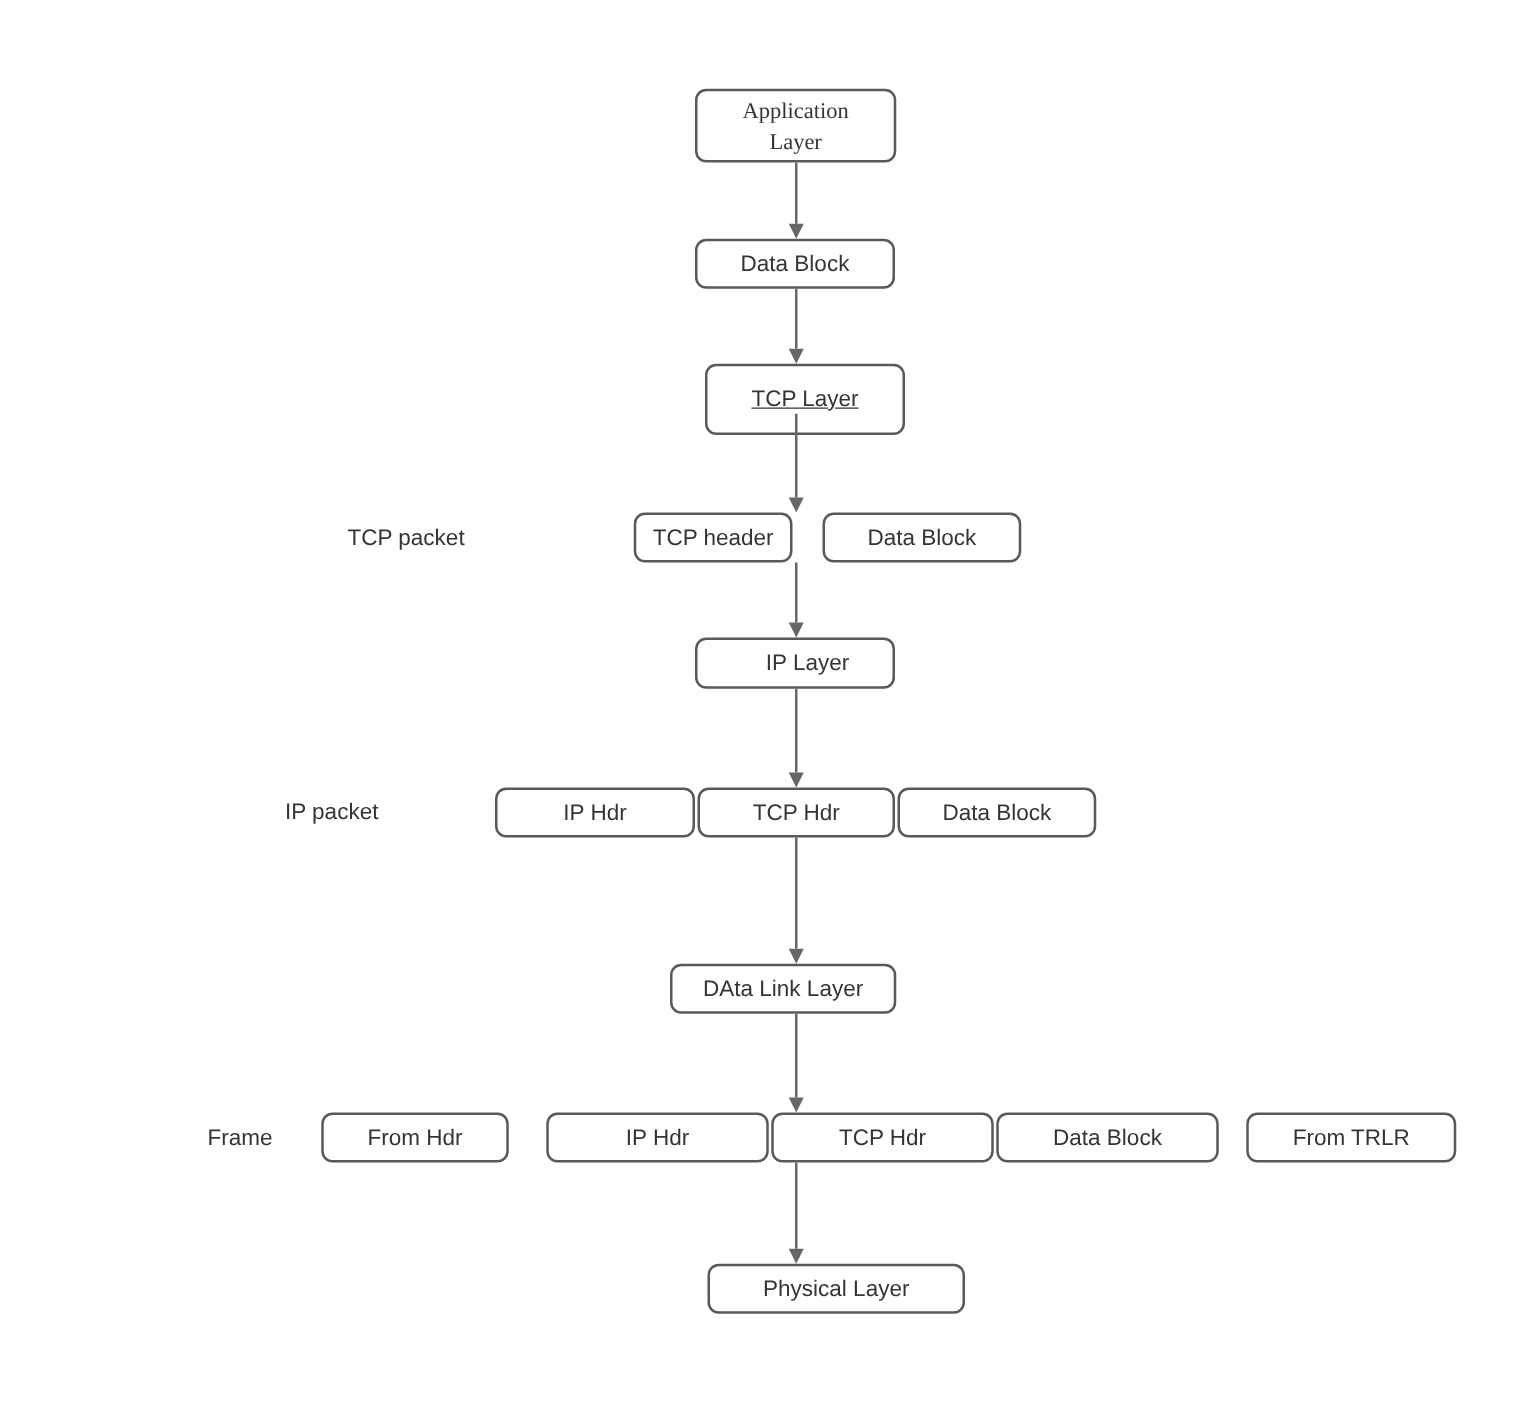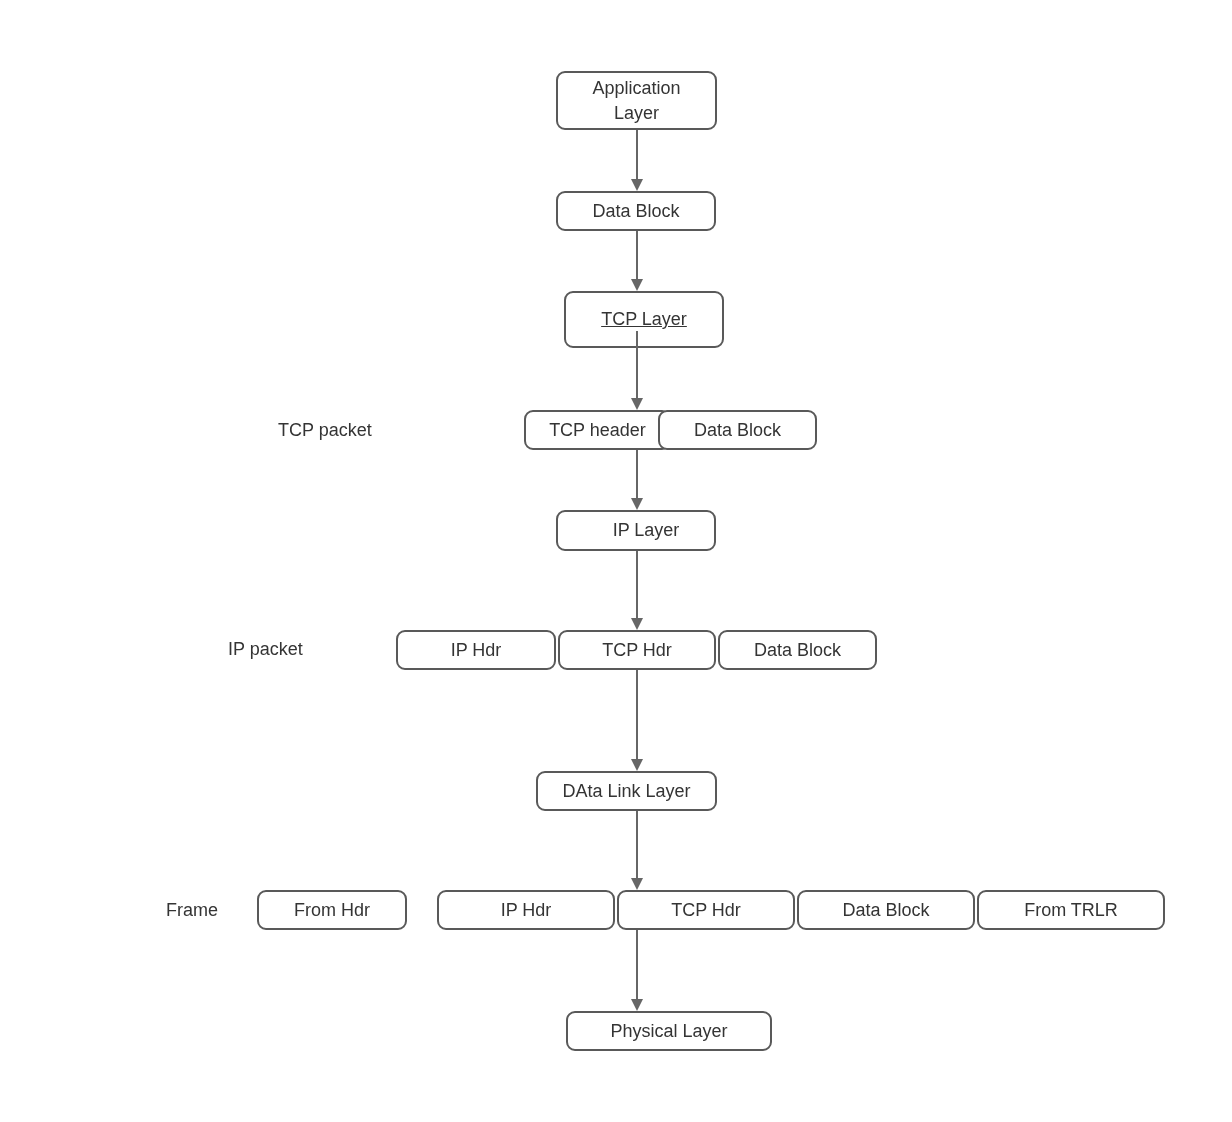--- a/index.html
+++ b/index.html
@@ -59,33 +59,33 @@
 </style>
 </head>
 <body>
 
 <div class="canvas">
 
   <div class="side-label" style="left:278px; top:419px;">TCP packet</div>
   <div class="side-label" style="left:228px; top:638px;">IP packet</div>
   <div class="side-label" style="left:166px; top:899px;">Frame</div>
 
-  <div class="node two-line" style="left:556px; top:71px; width:161px; height:59px;">
+  <div class="node two-line" style="left:556px; top:71px; width:161px; height:59px;font-family:Liberation Serif, serif;">
     <span class="label">Application Layer</span>
   </div>
 
   <div class="node" style="left:556px; top:191px; width:160px; height:40px;">
     <span class="label">Data Block</span>
   </div>
 
   <div class="node" style="left:564px; top:291px; width:160px; height:57px;text-decoration:underline;">
     <span class="label">TCP Layer</span>
   </div>
 
-  <div class="node" style="left:524px; top:410px; width:147px; height:40px;">
+  <div class="node" style="left:507px; top:410px; width:127px; height:40px;">
     <span class="label">TCP header</span>
   </div>
 
   <div class="node" style="left:658px; top:410px; width:159px; height:40px;">
     <span class="label">Data Block</span>
   </div>
 
   <div class="node" style="left:556px; top:510px; width:160px; height:41px;padding-left:20px;">
     <span class="label">IP Layer</span>
   </div>
@@ -115,21 +115,21 @@
   </div>
 
   <div class="node" style="left:617px; top:890px; width:178px; height:40px;">
     <span class="label">TCP Hdr</span>
   </div>
 
   <div class="node" style="left:797px; top:890px; width:178px; height:40px;">
     <span class="label">Data Block</span>
   </div>
 
-  <div class="node" style="left:977px; top:890px; width:188px; height:40px;">
+  <div class="node" style="left:997px; top:890px; width:168px; height:40px;">
     <span class="label">From TRLR</span>
   </div>
 
   <div class="node" style="left:566px; top:1011px; width:206px; height:40px;">
     <span class="label">Physical Layer</span>
   </div>
 
   <div class="arrow" style="left:636px; top:130px; height:49px;"></div>
   <div class="arrow" style="left:636px; top:231px; height:48px;"></div>
   <div class="arrow" style="left:636px; top:331px; height:67px;"></div>

